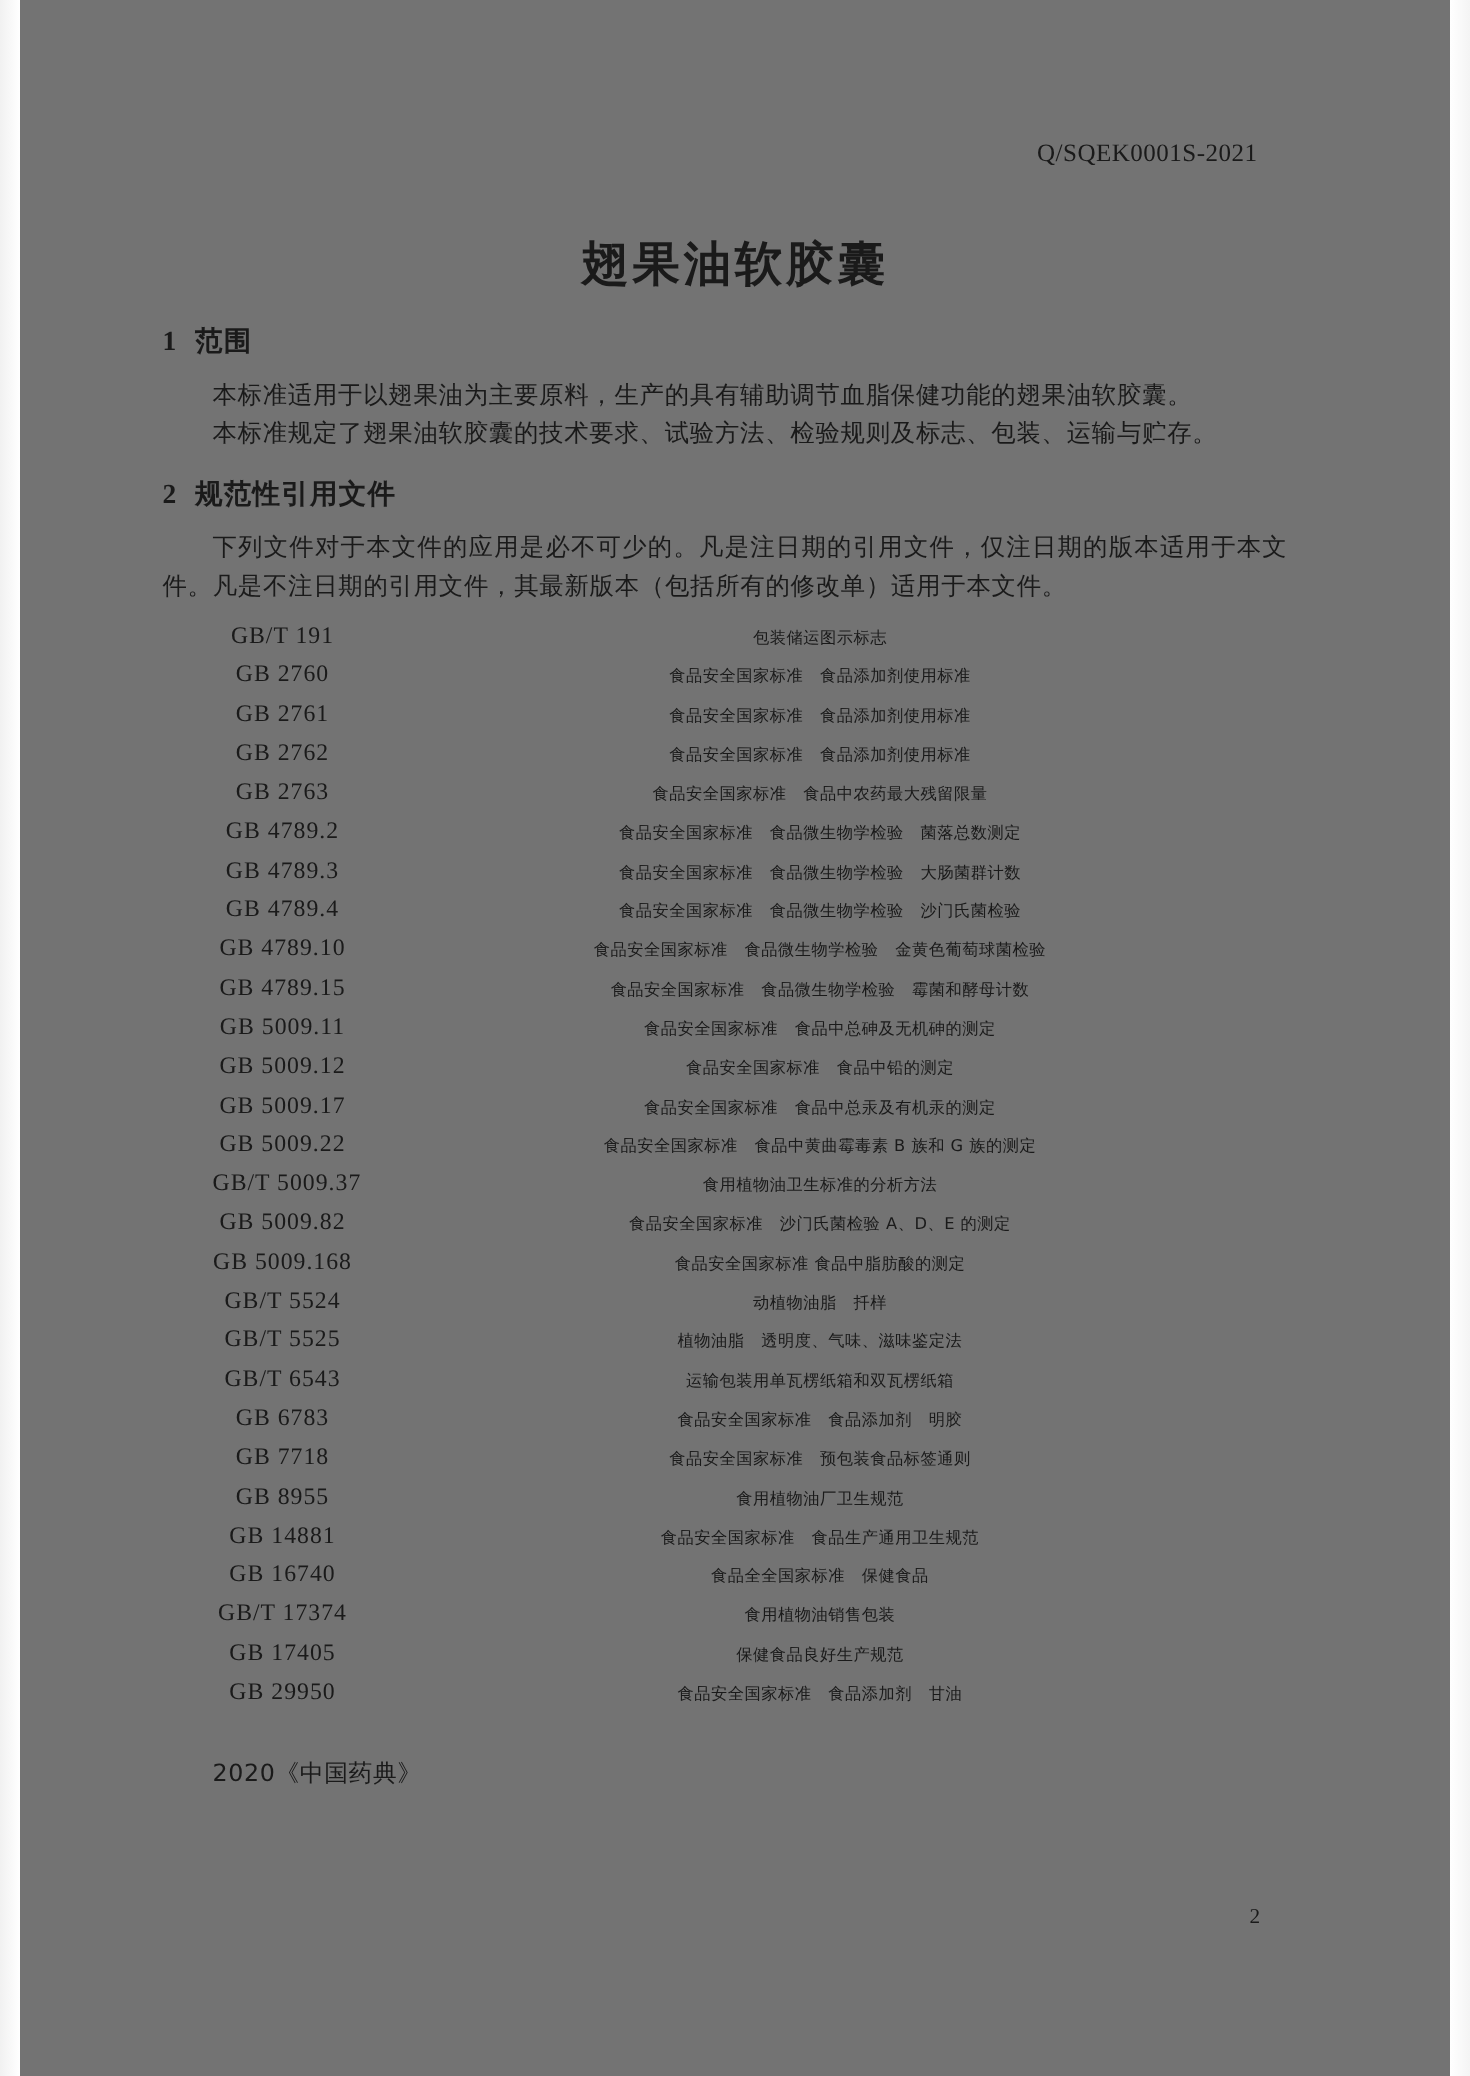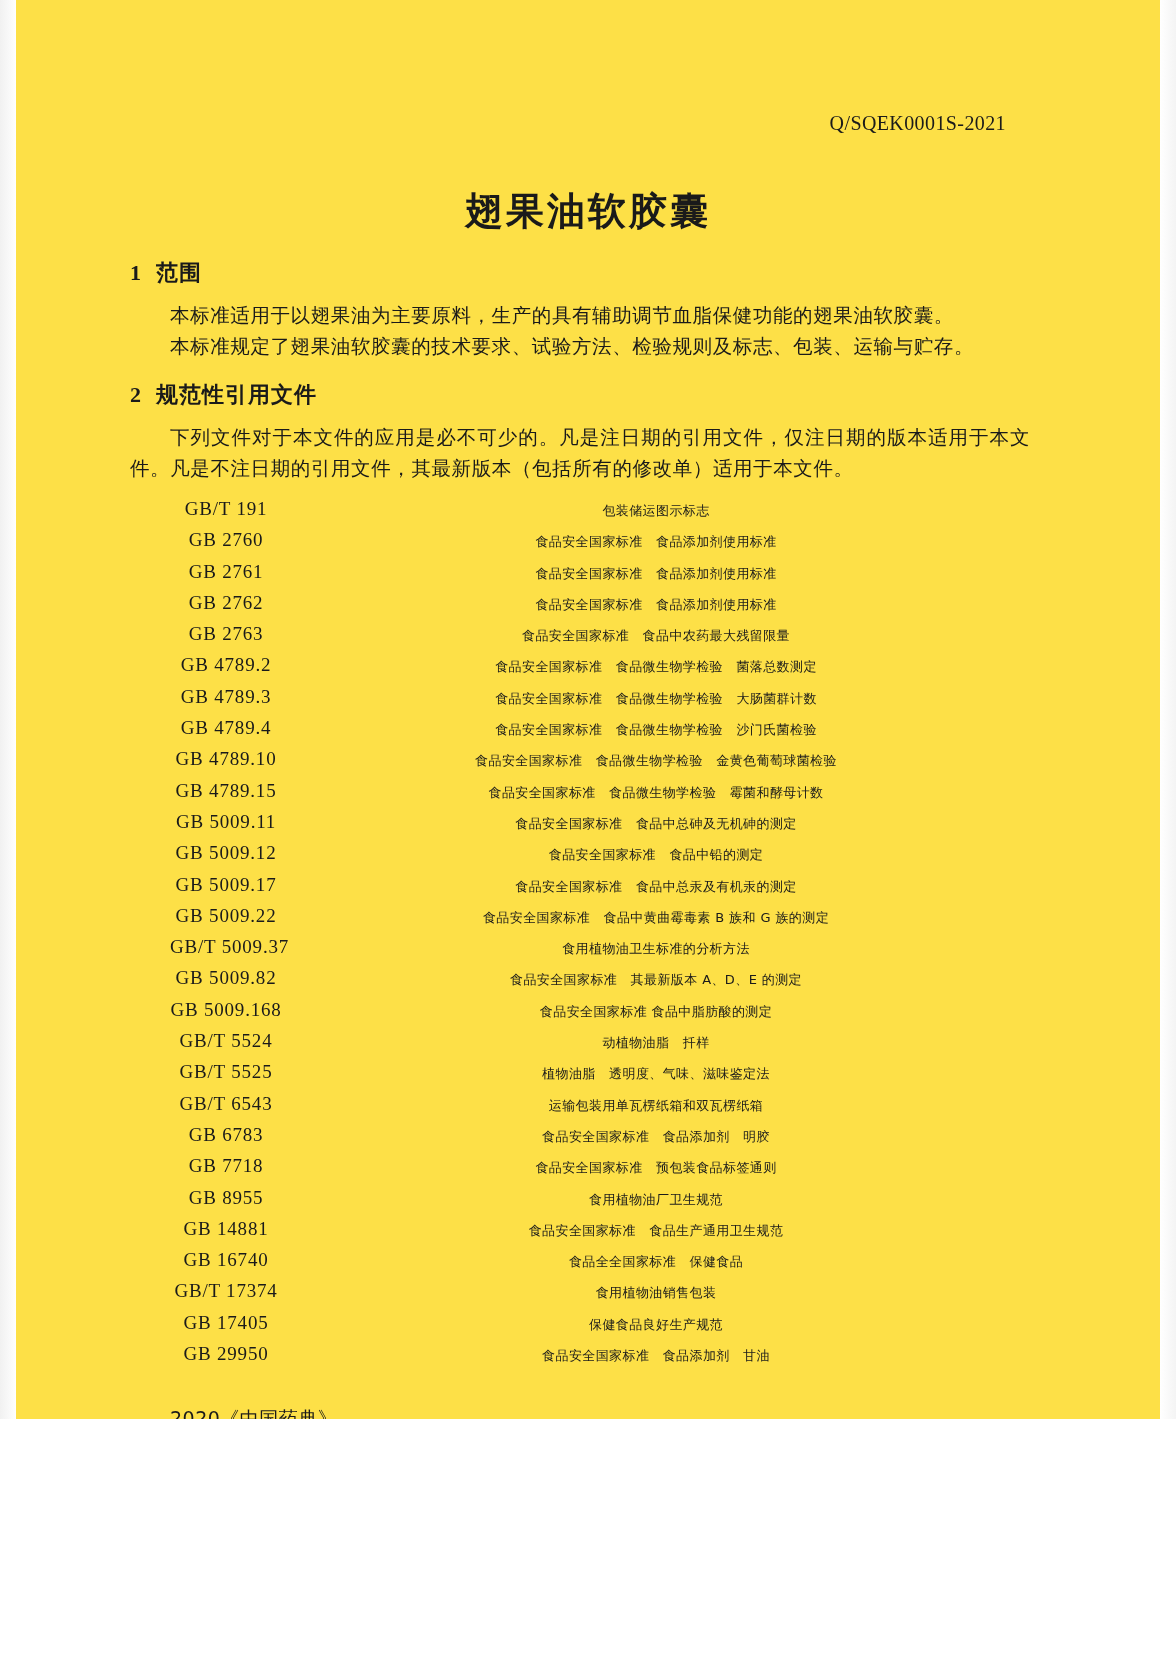--- a/index.html
+++ b/index.html
@@ -7,22 +7,22 @@
     padding: 0;
     background: #ffffff;
   }
   body {
     font-family: "Liberation Serif", "DejaVu Serif", serif;
     color: #1a1a1a;
   }
   .page {
     position: relative;
     width: 1176px;
-    height: 1419px;
-    background: #fde047;
+    height: 1661px;
+    background: #737373;
     overflow: hidden;
   }
   .page-inner {
     position: absolute;
     left: 0;
     top: 0;
     width: 1176px;
     height: 1661px;
   }
   .header-code {
@@ -212,21 +212,21 @@
         <li class="ref-row">
             <span class="ref-code">GB 5009.22</span>
             <span class="ref-title">食品安全国家标准　食品中黄曲霉毒素 B 族和 G 族的测定</span>
           </li>
         <li class="ref-row">
             <span class="ref-code">GB/T 5009.37</span>
             <span class="ref-title">食用植物油卫生标准的分析方法</span>
           </li>
         <li class="ref-row">
             <span class="ref-code">GB 5009.82</span>
-            <span class="ref-title">食品安全国家标准　其最新版本 A、D、E 的测定</span>
+            <span class="ref-title">食品安全国家标准　沙门氏菌检验 A、D、E 的测定</span>
           </li>
         <li class="ref-row">
             <span class="ref-code">GB 5009.168</span>
             <span class="ref-title">食品安全国家标准 食品中脂肪酸的测定</span>
           </li>
         <li class="ref-row">
             <span class="ref-code">GB/T 5524</span>
             <span class="ref-title">动植物油脂　扦样</span>
           </li>
         <li class="ref-row">

